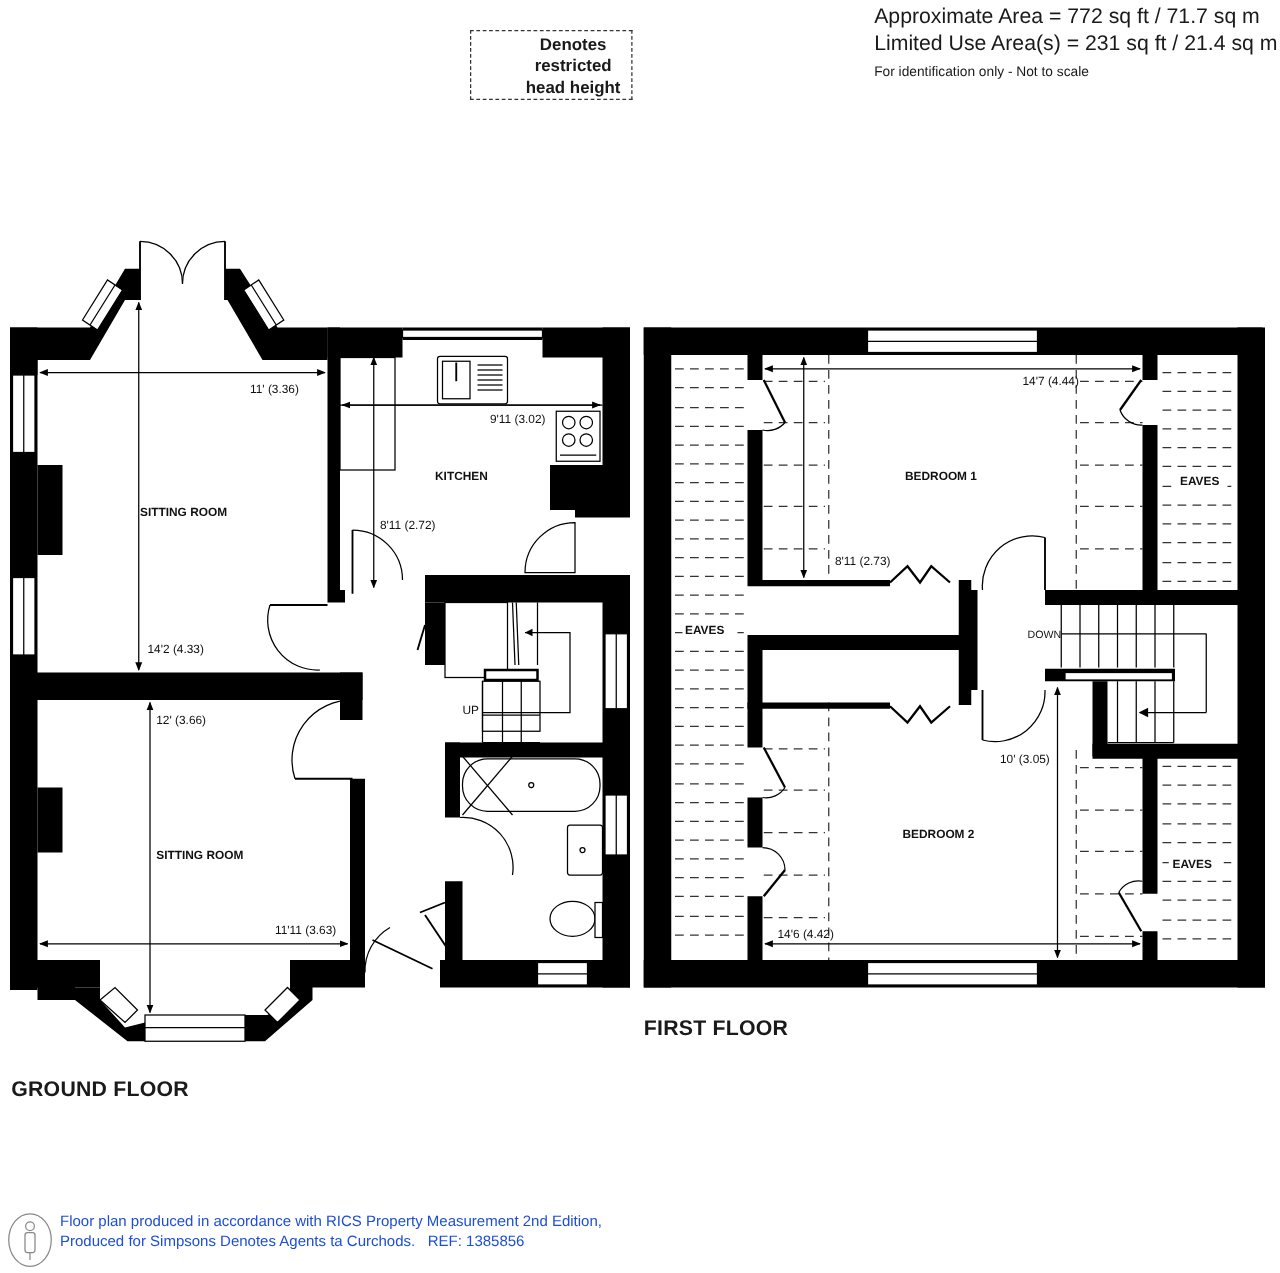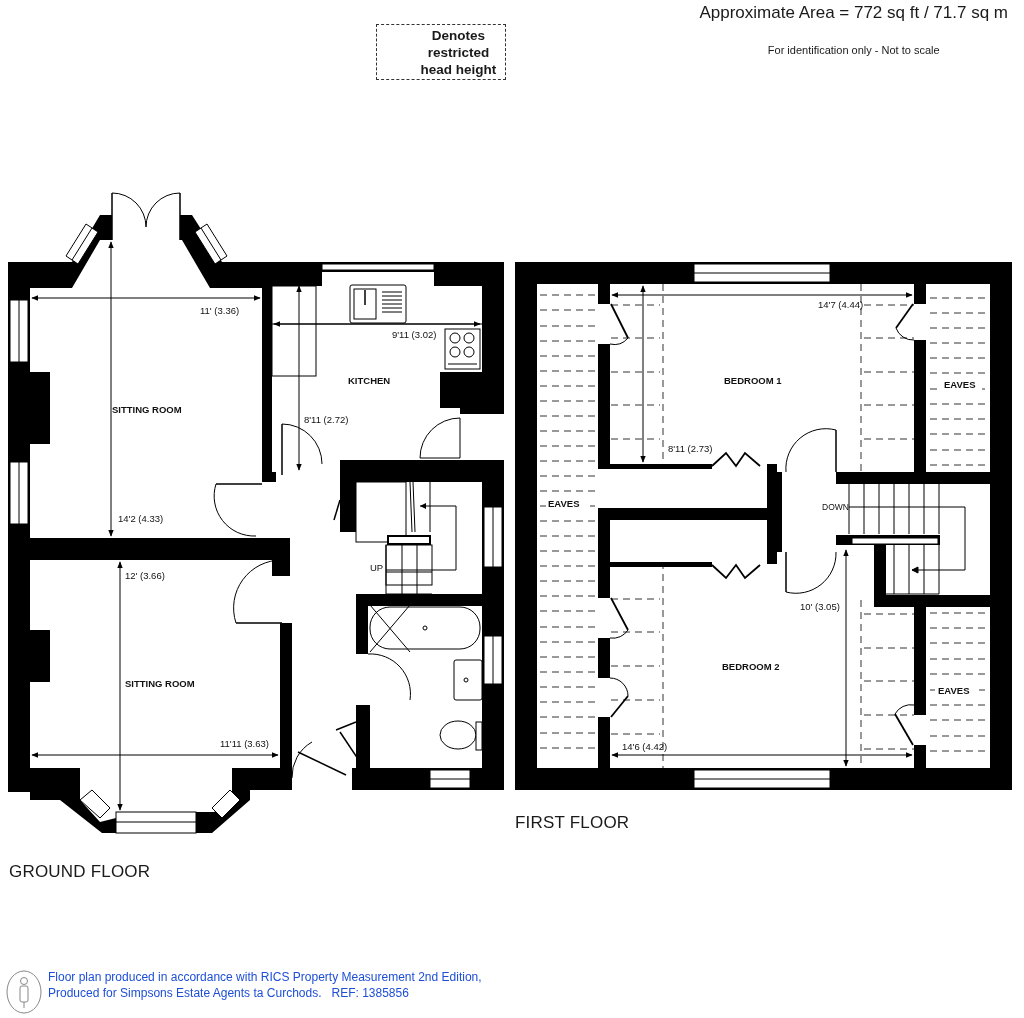--- a/index.html
+++ b/index.html
@@ -1,33 +1,34 @@
 <!DOCTYPE html>
 <html><head>
 <meta charset="utf-8">
 <style>
   html,body{margin:0;padding:0;background:#ffffff;}
   body{width:1024px;height:1018px;position:relative;overflow:hidden;font-family:"Liberation Sans",sans-serif;color:#1a1a1a;}
   .abs{position:absolute;}
-  .area-box{right:16px;top:2px;text-align:center;line-height:22px;}
+  .area-box{right:2px;top:2px;text-align:left;line-height:22px;}
   .area-line{font-size:17px;color:#1a1a1a;white-space:nowrap;}
-  .area-note{font-size:11px;margin-top:18px;line-height:16px;}
+  .area-note{font-size:11px;margin-top:4px;line-height:16px;}
   .legend-box{left:376px;top:24px;width:130px;height:56px;border:1.5px dashed #333;box-sizing:border-box;display:flex;align-items:center;justify-content:center;text-align:center;font-weight:bold;font-size:13.5px;line-height:17px;}
-  .floor-label{font-weight:normal;font-size:17px;letter-spacing:0.2px;}
+  .floor-label{font-weight:bold;font-size:17px;letter-spacing:0.2px;}
   .footer{left:48px;top:970px;font-size:12px;line-height:15.5px;color:#1d4ed8;}
   .footer-icon{left:4px;top:968px;width:40px;height:48px;}
   svg text{font-family:"Liberation Sans",sans-serif;}
   .room-label{font-size:9.5px;font-weight:bold;fill:#111;}
   .dim-label{font-size:9.5px;fill:#111;}
 </style>
 </head>
 <body>
 
 <div class="abs area-box">
   <div class="area-line">Approximate Area = 772 sq ft / 71.7 sq m</div>
+  <div class="area-line">Limited Use Area(s) = 231 sq ft / 21.4 sq m</div>
   <div class="area-note">For identification only - Not to scale</div>
 </div>
 
 <div class="abs legend-box">
   <span style="display:block;width:110px;margin-left:35px;">Denotes restricted head height</span>
 </div>
 
 <svg class="abs" style="left:0;top:0;" width="1024" height="1018" viewBox="0 0 1024 1018">
   <defs>
     <marker id="arr" viewBox="0 0 10 10" refX="9" refY="5" markerWidth="7" markerHeight="7" orient="auto-start-reverse">
@@ -378,16 +379,16 @@
 
 <svg class="abs footer-icon" viewBox="0 0 40 48">
   <ellipse cx="20" cy="24" rx="17" ry="21" fill="none" stroke="#888" stroke-width="1"></ellipse>
   <circle cx="20" cy="13" r="3.5" fill="none" stroke="#888"></circle>
   <rect x="16" y="18" width="8" height="16" rx="2" fill="none" stroke="#888"></rect>
   <line x1="20" y1="34" x2="20" y2="40" stroke="#888"></line>
 </svg>
 <div class="abs footer">
   <div>Floor plan produced in accordance with RICS Property Measurement 2nd Edition,</div>
   <div>
-    <span>Produced for Simpsons Estate Agents ta Curchods.</span>&nbsp;&nbsp;
+    <span>Produced for Simpsons Denotes Agents ta Curchods.</span>&nbsp;&nbsp;
     <span>REF: 1385856</span>
   </div>
 </div>
 
 </body></html>

